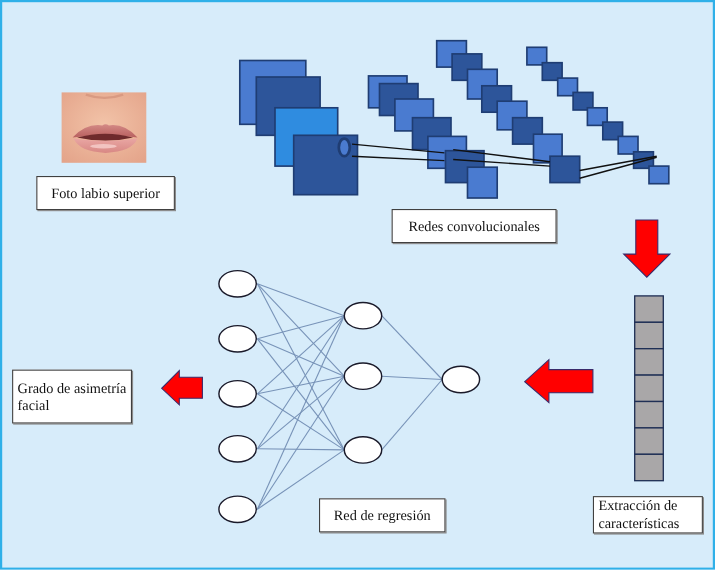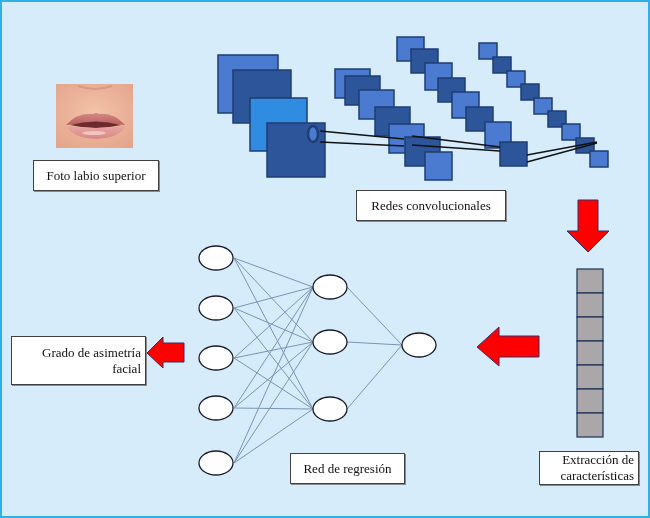--- a/index.html
+++ b/index.html
@@ -15,21 +15,21 @@
     svg.canvas { position: absolute; left: 0; top: 0; }
     .label-box {
       position: absolute;
       box-sizing: border-box;
       background: #ffffff;
       border: 1px solid #404040;
       box-shadow: 1px 1px 0 #8a8a8a;
       color: #111;
       font-size: 13px;
       line-height: 16px;
-      text-align: right;
+      text-align: left;
       display: flex; align-items: center; justify-content: center;
       padding: 0 4px;
     }
     .label-box span { display: block; }
   </style>
 </head>
 <body>
 
 <div class="frame">
   <svg class="canvas" width="646" height="514" viewBox="2 2 646 514">
@@ -148,19 +148,19 @@
 
   <div class="label-box" style="left:31px; top:158px; width:126px; height:31px;">
     <span>Foto labio superior</span>
   </div>
   <div class="label-box" style="left:288px; top:451px; width:115px; height:31px;">
     <span>Red de regresión</span>
   </div>
   <div class="label-box" style="left:354px; top:188px; width:150px; height:31px;">
     <span>Redes convolucionales</span>
   </div>
-  <div class="label-box" style="left:9px; top:334px; width:135px; height:49px;">
+  <div class="label-box" style="left:9px; top:334px; width:109px; height:49px;">
     <span>Grado de asimetría facial</span>
   </div>
   <div class="label-box" style="left:537px; top:449px; width:100px; height:34px;">
     <span>Extracción de características</span>
   </div>
 </div>
 
 </body></html>

